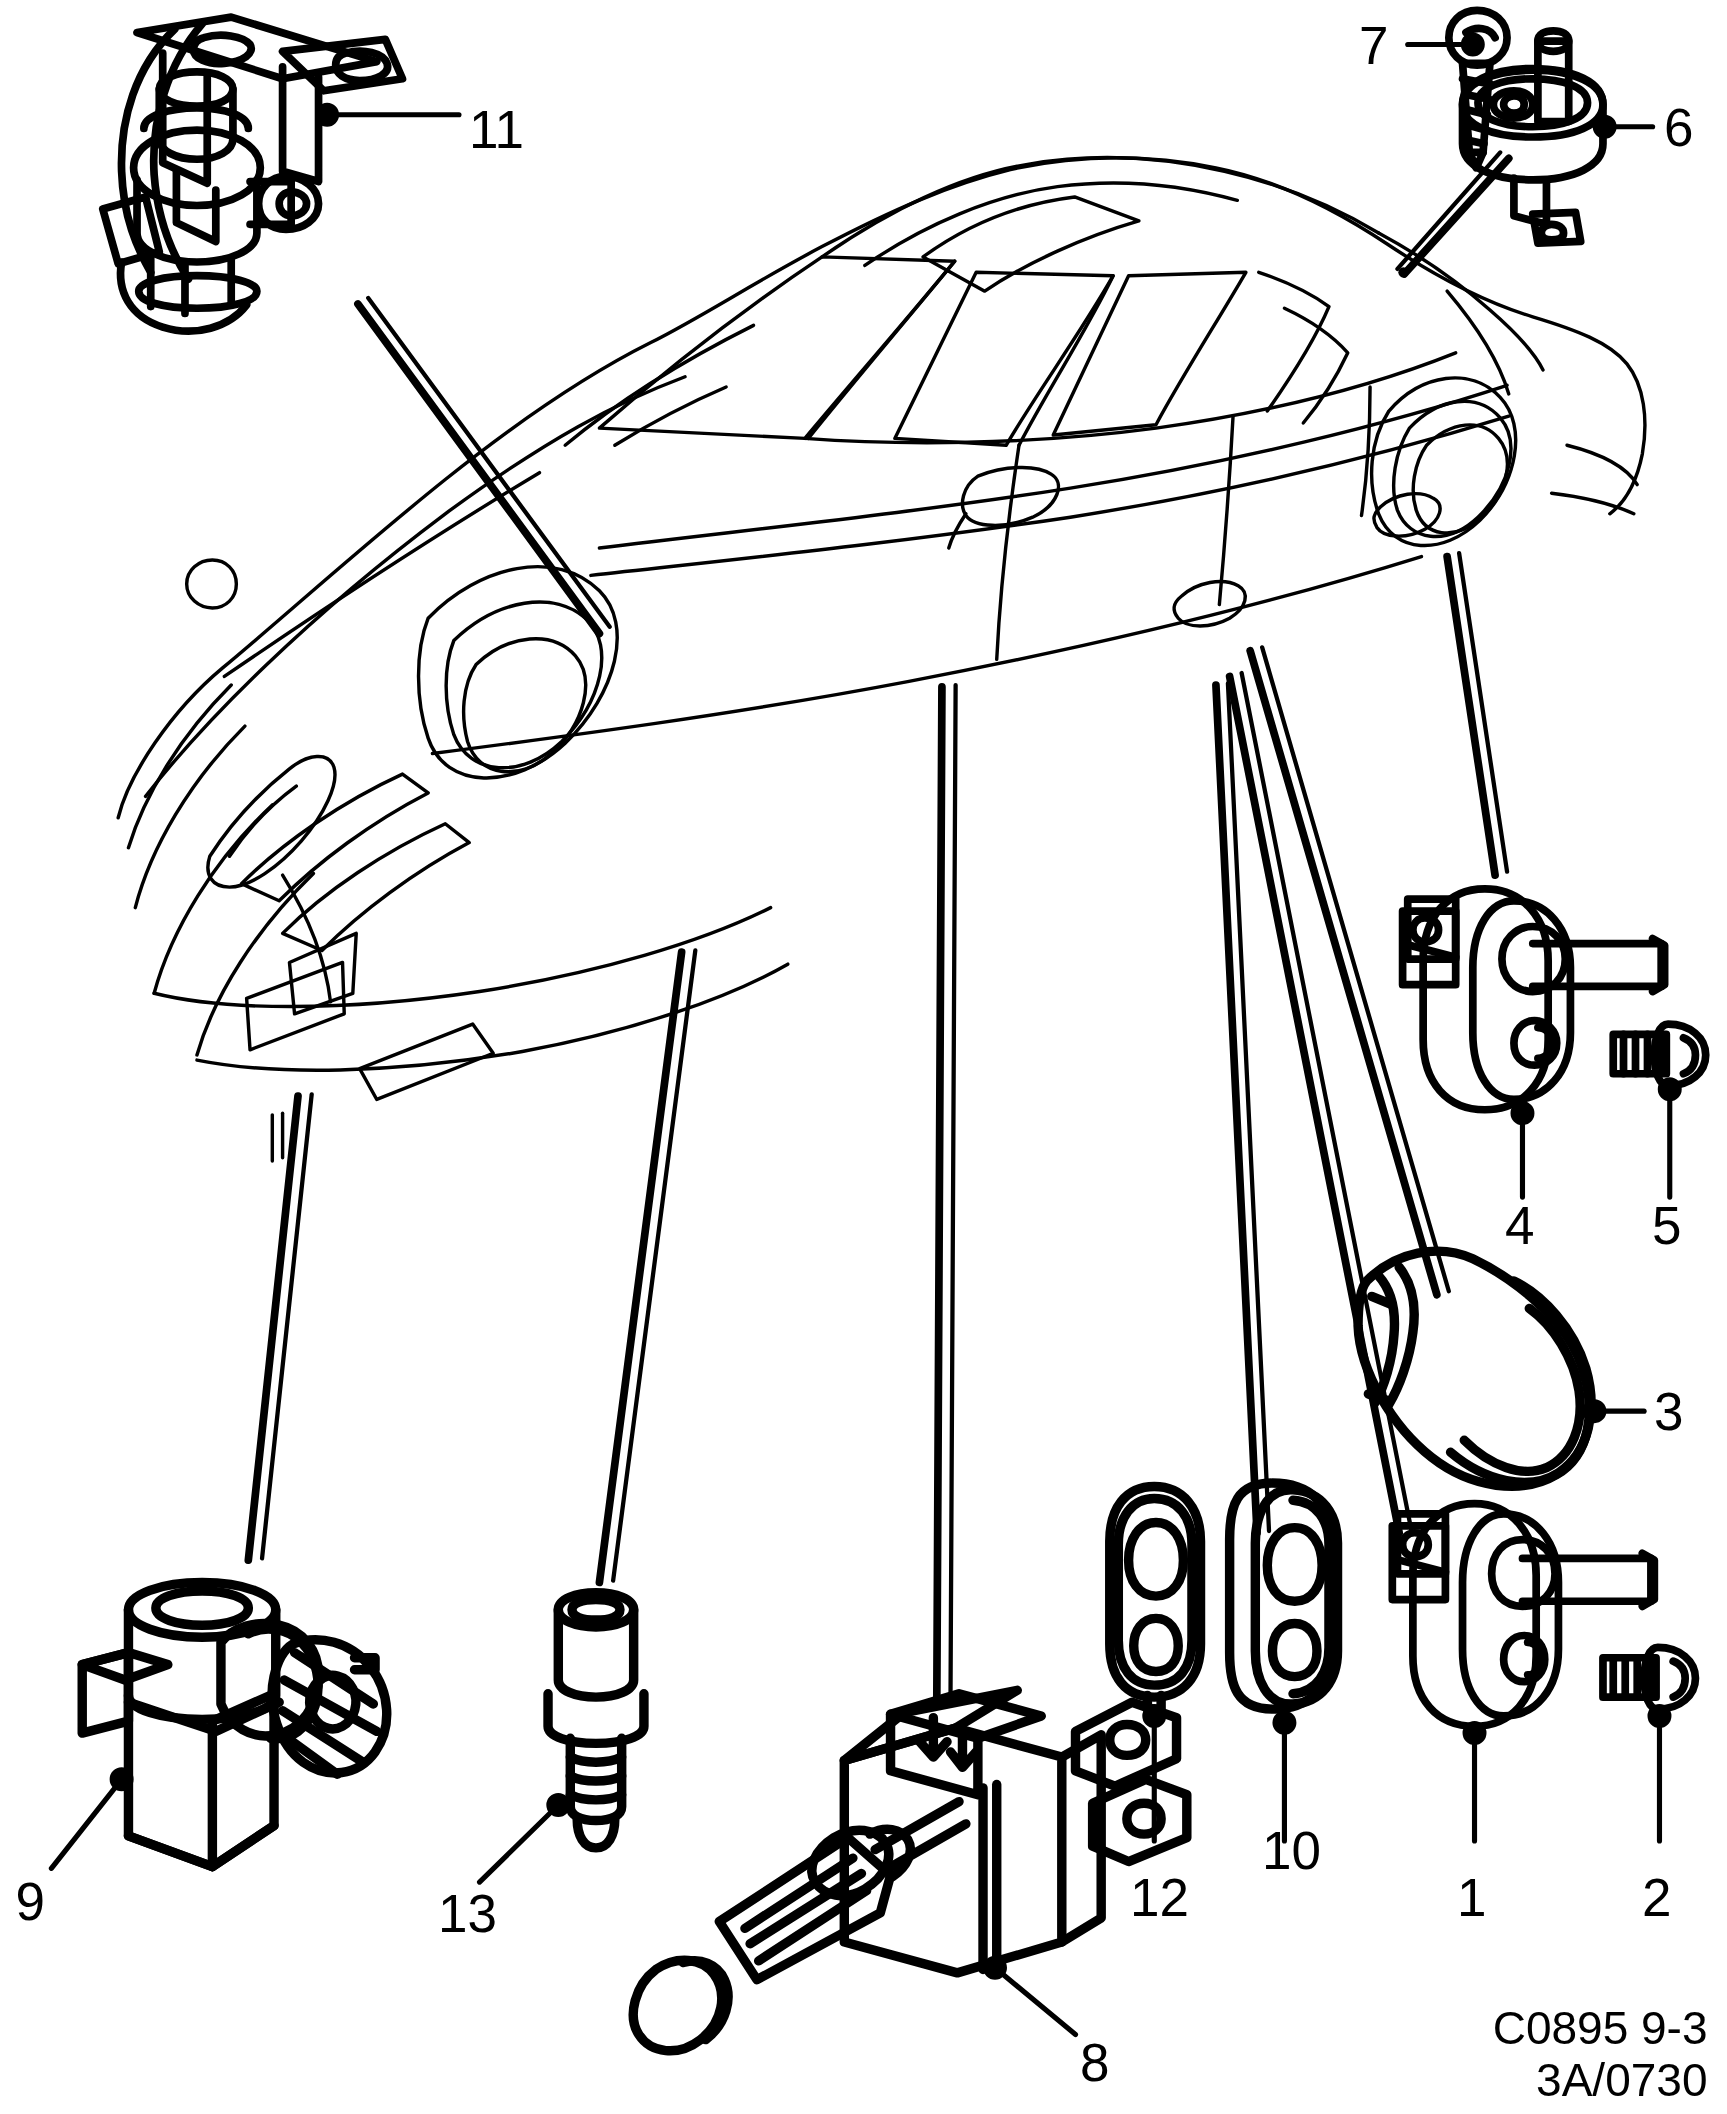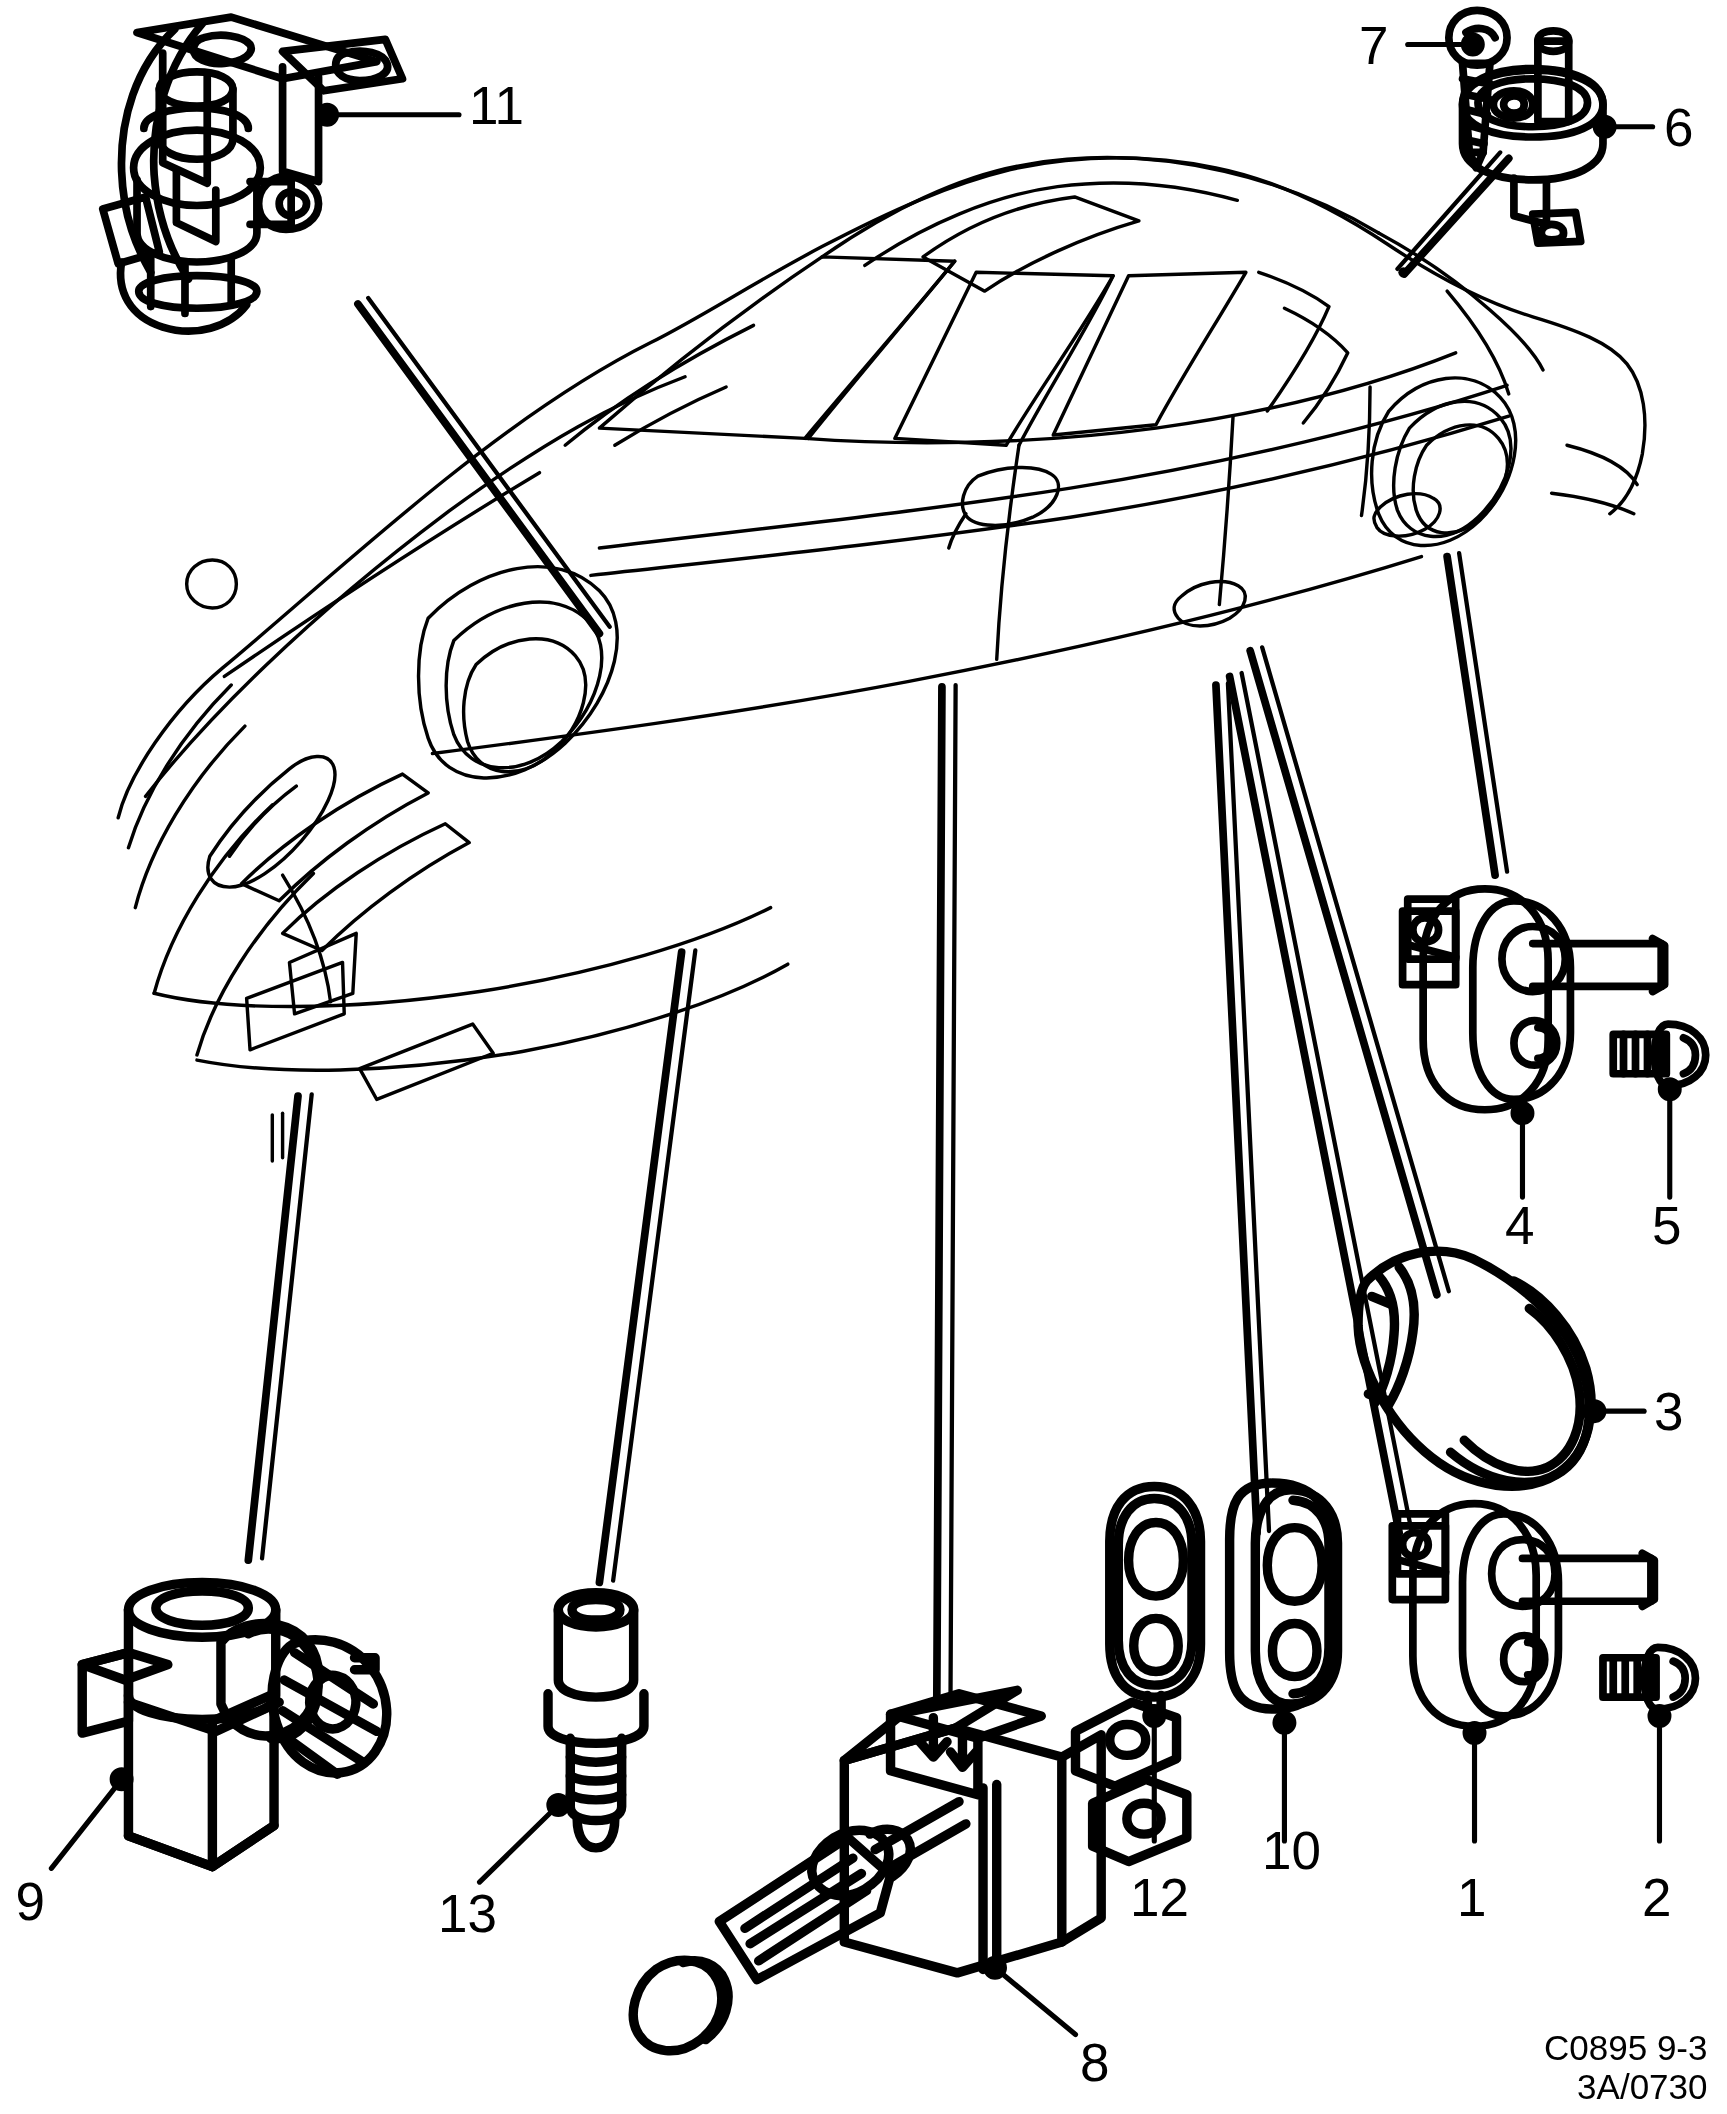--- a/index.html
+++ b/index.html
@@ -32,21 +32,21 @@
     line-height: 1;
     white-space: nowrap;
     user-select: none;
   }
   #footer-block {
     position: absolute;
     right: 20.5px;
     bottom: 8.6px;
     text-align: right;
     font-family: "Liberation Sans", sans-serif;
-    font-size: 35px;
+    font-size: 46px;
     color: #000000;
     line-height: 1.12;
   }
   .footer-line { display: block; }
 </style>
 </head>
 <body>
 
 <div id="page">
 
@@ -739,21 +739,21 @@
   <div class="callout-label" style="left:1457px; top:1871px;">1</div>
   <div class="callout-label" style="left:1642px; top:1871px;">2</div>
   <div class="callout-label" style="left:1654px; top:1385px;">3</div>
   <div class="callout-label" style="left:1505px; top:1199px;">4</div>
   <div class="callout-label" style="left:1652px; top:1199px;">5</div>
   <div class="callout-label" style="left:1664px; top:101px;">6</div>
   <div class="callout-label" style="left:1359px; top:19px;">7</div>
   <div class="callout-label" style="left:1080px; top:2036px;">8</div>
   <div class="callout-label" style="left:15.4px; top:1875px;">9</div>
   <div class="callout-label" style="left:1262px; top:1824px;">10</div>
-  <div class="callout-label" style="left:469px; top:79px;">11</div>
+  <div class="callout-label" style="left:469px; top:103px;">11</div>
   <div class="callout-label" style="left:438px; top:1887px;">13</div>
   <div class="callout-label" style="left:1130px; top:1871px;">12</div>
 
   <div id="footer-block">
     <span class="footer-line">C0895 9-3</span>
     <span class="footer-line">3A/0730</span>
   </div>
 
 </div>
 

